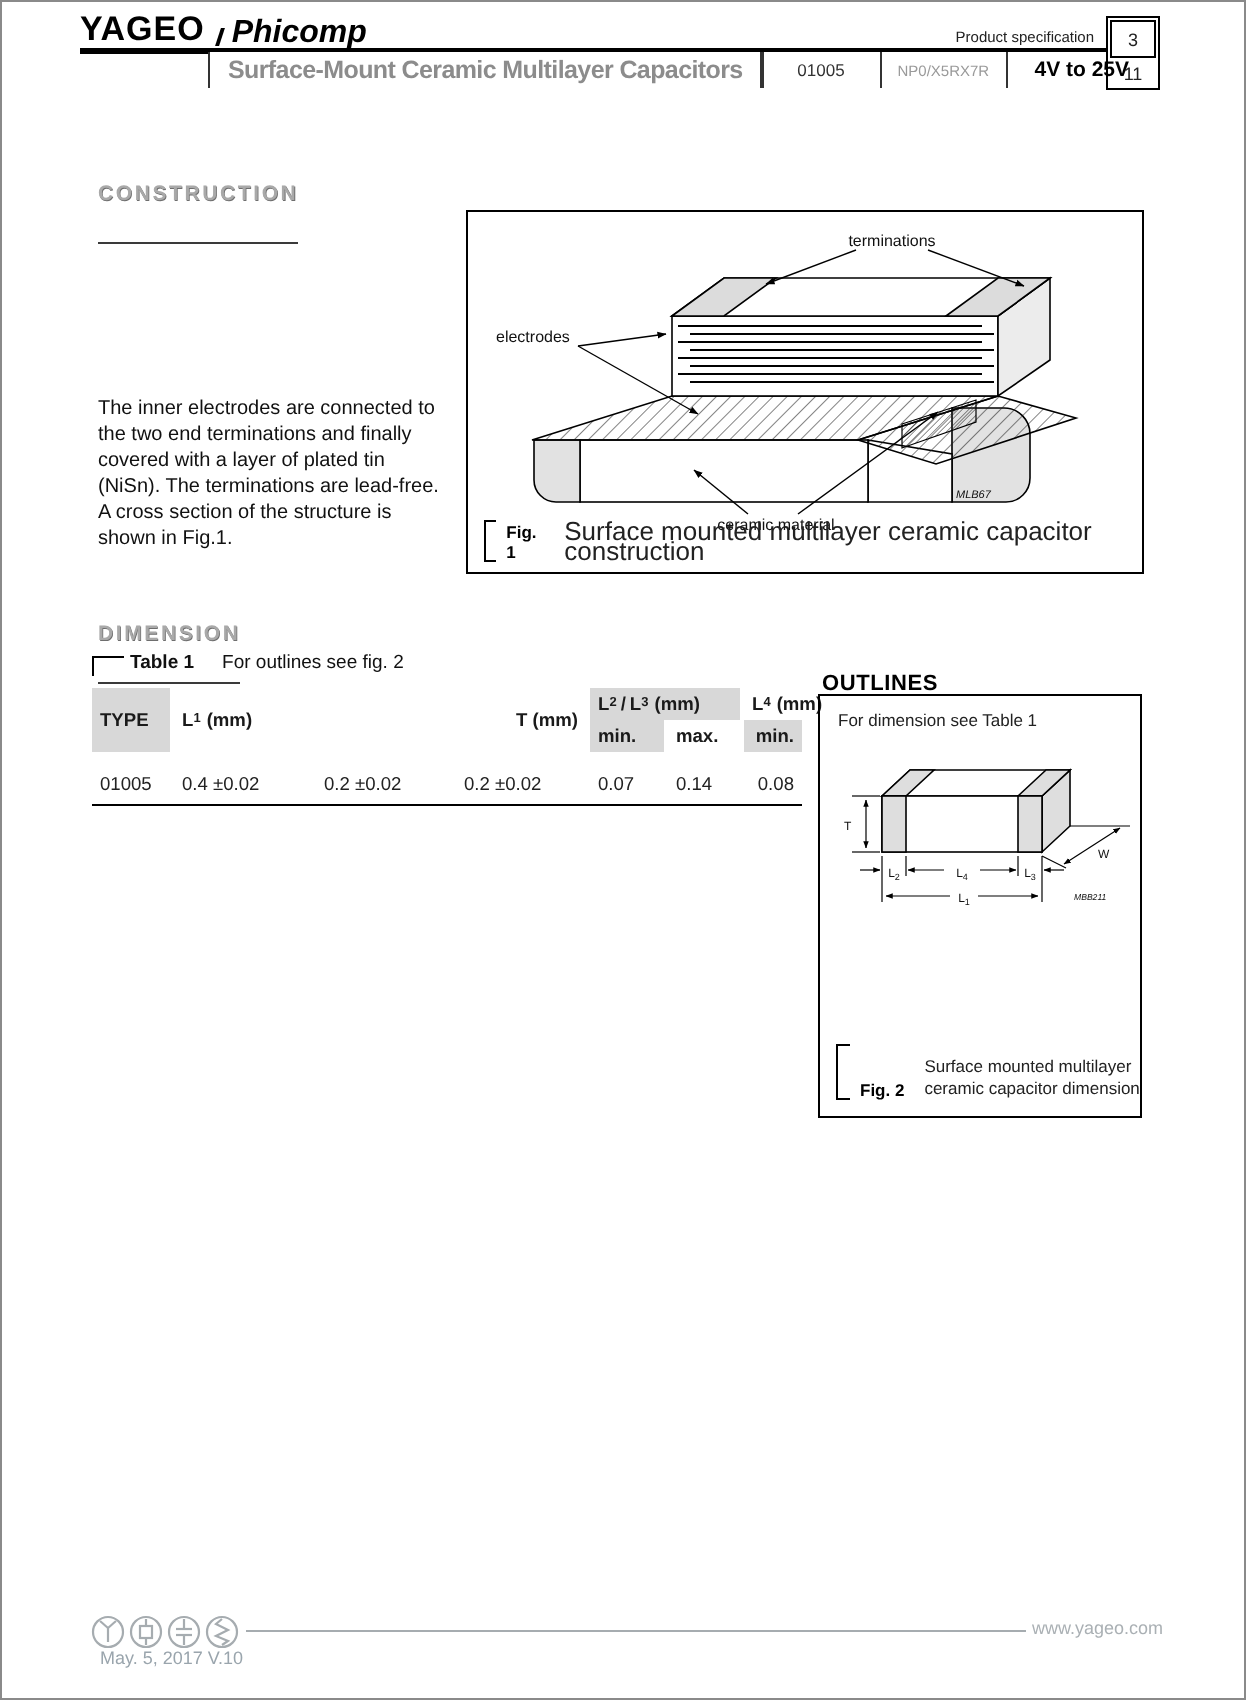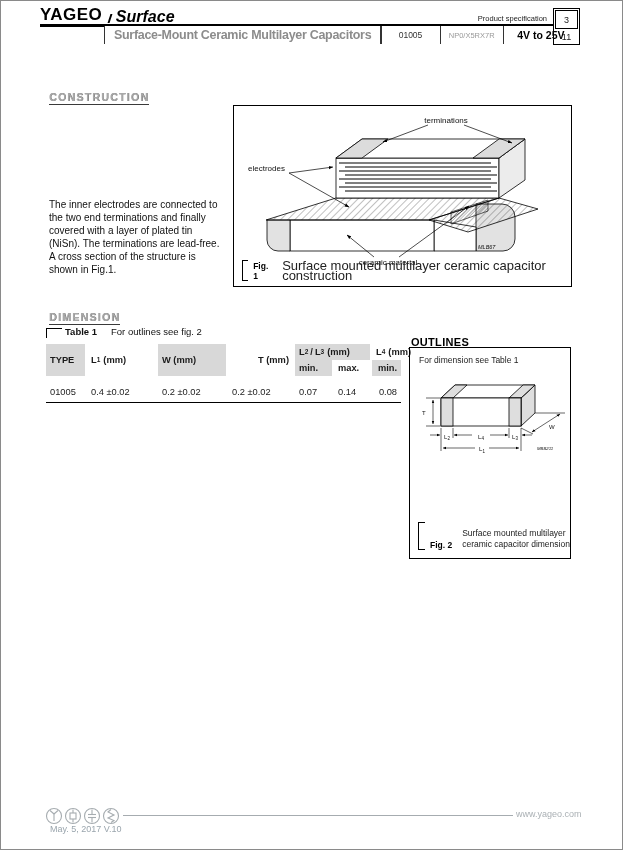--- a/index.html
+++ b/index.html
@@ -18,21 +18,21 @@
   .title-row{position:absolute;left:103px;top:25px;height:18px;display:flex;align-items:center;border-left:1.2px solid #333;}
   .doc-title{font-size:12.5px;font-weight:700;letter-spacing:-0.3px;color:#8c8c8c;padding:0 9px;white-space:nowrap;}
   .vdiv{width:1.2px;height:18px;background:#333;}
   .hcell{display:flex;align-items:center;justify-content:center;white-space:nowrap;}
   .hcell.series{width:58px;font-size:8.5px;color:#333;}
   .hcell.dielectric{width:62px;font-size:7.5px;color:#9a9a9a;}
   .hcell.voltage{width:74px;font-size:10.5px;font-weight:700;color:#000;}
 
   
   .sec-heading{display:inline-block;font-size:10.5px;font-weight:700;letter-spacing:1.3px;color:#a9a9a9;
-    text-shadow:0.4px 0.4px 0 #6e6e6e;border-bottom:1.6px solid #3a3a3a;padding-bottom:1px;}
+    text-shadow:0.4px 0.4px 0 #6e6e6e;border-bottom:1.6px solid #3a3a3a;padding-bottom:18px;}
   .outlines-heading{font-size:11px;font-weight:800;color:#000;letter-spacing:0.3px;}
 
   
   .construction-head{position:absolute;left:48px;top:86px;}
   .para{position:absolute;left:48px;width:176px;font-size:10px;line-height:13.1px;color:#111;}
   .para1{top:105px;}
   .para2{top:197px;}
 
   .fig1-box{position:absolute;left:232px;top:104px;width:339px;height:182px;border:1.3px solid #000;box-sizing:border-box;}
   .fig1-svg{position:absolute;left:2px;top:2px;width:325px;height:160px;}
@@ -88,21 +88,21 @@
 </style>
 </head>
 <body>
 
 <div class="page">
 
   <div>
     <div class="brand-row">
       <span class="brand-yageo">YAGEO</span>
       <span class="brand-tick"></span>
-      <span class="brand-phicomp">Surface</span>
+      <span class="brand-phicomp">Phicomp</span>
     </div>
     <div class="header-line"></div>
     <div class="spec-label">Product specification</div>
     <div class="page-box">
       <div class="page-num">3</div>
       <div class="page-total">11</div>
     </div>
     <div class="title-row">
       <span class="doc-title">Surface-Mount Ceramic Multilayer Capacitors</span>
       <span class="vdiv"></span>
@@ -195,21 +195,20 @@
     <span>For outlines see fig. 2</span>
   </div>
 
   <div class="dim-table">
     <div class="th bg-g c-type">TYPE</div>
     <div class="th c-l1">
         <span>L</span>
         <sub>1</sub>
         <span class="unit">(mm)</span>
       </div>
-    <div class="th bg-g c-w">W (mm)</div>
     <div class="th c-t r">T (mm)</div>
     <div class="th bg-g c-l2l3">
         <span>L</span>
         <sub>2</sub>
         <span class="sep">/</span>
         <span>L</span>
         <sub>3</sub>
         <span class="unit">(mm)</span>
       </div>
     <div class="th c-l4">

